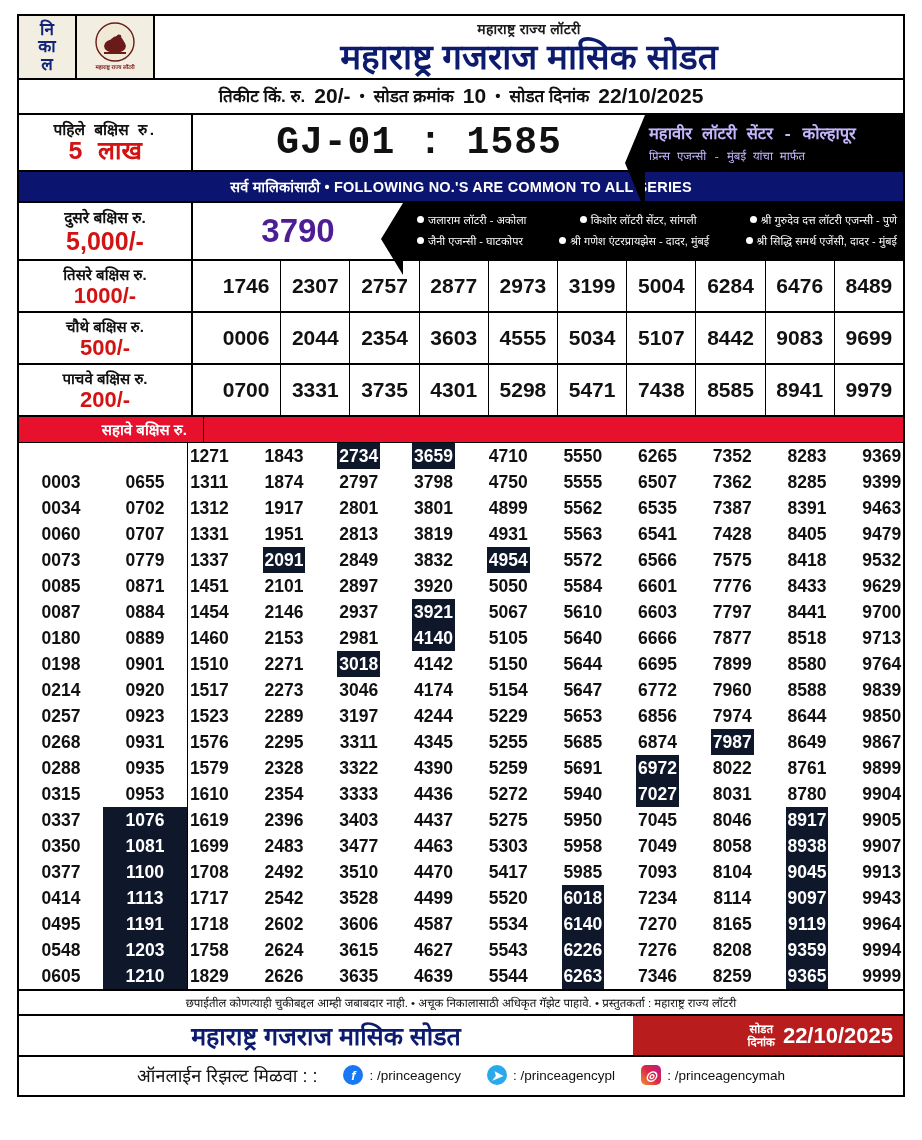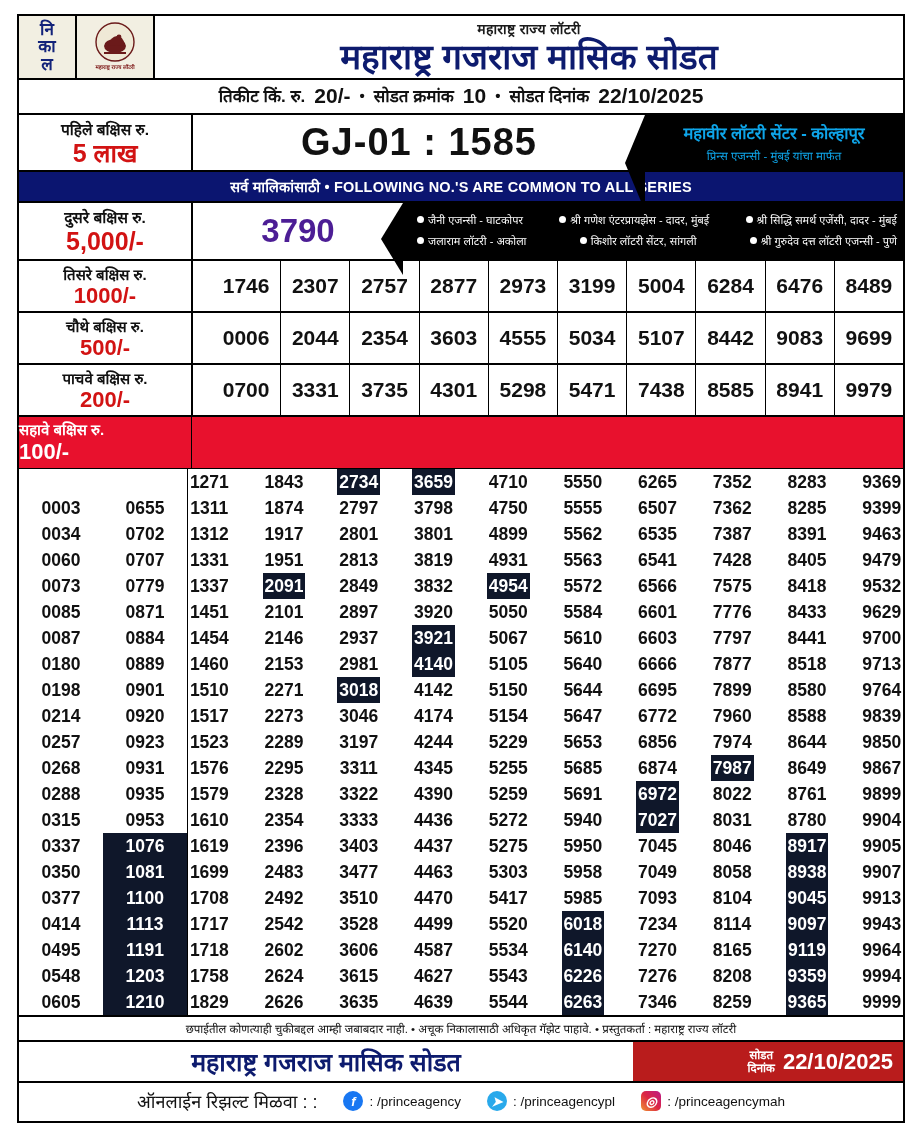--- a/index.html
+++ b/index.html
@@ -16,26 +16,26 @@
   .emblem-cap{font-size:5.5px;color:#7a1212;font-weight:bold;margin-top:1px;}
   .hdr-mid{flex:1;text-align:center;padding:3px 0 2px 0;}
   .hdr-sub{font-size:14px;font-weight:bold;color:#1b1b1b;letter-spacing:.3px;}
   .hdr-title{font-size:35px;font-weight:bold;color:#0d1b6e;line-height:1.05;margin-top:1px;}
 
   .infobar{display:flex;justify-content:center;align-items:center;gap:9px;border-bottom:2px solid #000;padding:4px 0 5px 0;font-size:17px;font-weight:bold;color:#111;}
   .infobar .big{font-size:21px;}
   .dotsep{font-size:15px;}
 
   
-  .row1{display:flex;border-bottom:2px solid #000;align-items:stretch;}
+  .row1{display:flex;border-bottom:2px solid #000;align-items:stretch;font-family:Liberation Mono, monospace;}
   .c-label{width:168px;border-right:2px solid #000;text-align:center;padding:3px 2px 4px 2px;}
   .c-label .l1{font-size:15.5px;font-weight:bold;color:#111;}
   .c-label .l2{font-size:25px;font-weight:bold;color:#d21313;line-height:1.05;}
   .c-num{flex:1;display:flex;align-items:center;justify-content:center;font-size:38px;font-weight:bold;letter-spacing:1px;color:#111;}
-  .c-agency{width:250px;background:#000;color:#0ea5e9;text-align:center;padding:6px 4px;position:relative;}
+  .c-agency{width:250px;background:#000;color:#c4b5fd;padding:6px 4px;position:relative;}
   .c-agency:before{content:"";position:absolute;left:-20px;top:0;border-top:48px solid transparent;border-bottom:48px solid transparent;border-right:20px solid #000;}
   .ag1{font-size:16.5px;font-weight:bold;}
   .ag2{font-size:11.5px;margin-top:4px;}
 
   .bluebar{background:#0b1570;color:#fff;text-align:center;font-size:14.5px;font-weight:bold;padding:4px 0 5px 0;border-bottom:2px solid #000;letter-spacing:.2px;}
 
   
   .row2{display:flex;border-bottom:2px solid #000;align-items:stretch;}
   .r2-num{width:210px;border-right:0;display:flex;align-items:center;justify-content:center;font-size:33px;font-weight:bold;color:#4c1d95;}
   .r2-black{flex:1;background:#000;color:#fff;position:relative;padding:7px 6px 7px 14px;}
@@ -48,21 +48,21 @@
   .prow{display:flex;border-bottom:2px solid #000;align-items:stretch;}
   .prow .c-label{width:168px;}
   .prow .c-label .l1{font-size:15px;}
   .prow .c-label .l2{font-size:22px;}
   .nums{flex:1;display:flex;}
   .nums div{flex:1;border-left:1px solid #000;display:flex;align-items:center;justify-content:center;font-size:21px;font-weight:bold;color:#111;padding:4px 0;}
   .nums div:first-child{border-left:0;padding-left:19px;}
 
   
   .red{background:#e8112d;color:#fff;display:flex;border-bottom:1px solid #000;}
-  .red-l{width:168px;border-right:1px solid #000;text-align:left;padding:2px 4px 3px 0;}
+  .red-l{width:168px;border-right:1px solid #000;text-align:right;padding:2px 16px 3px 0;}
   .red-l .l1{font-size:15px;font-weight:bold;}
   .red-l .l2{font-size:22px;font-weight:bold;}
   .red-r{flex:1;display:flex;align-items:center;justify-content:center;font-size:20px;font-weight:bold;}
 
   .grid6{display:flex;}
   .g-left{width:168px;border-right:1px solid #000;}
   .g-left .cellrow{display:flex;}
   .g-left .cellrow div{flex:1;}
   .g-right{flex:1;}
   .gr-row{display:flex;gap:32px;}
@@ -137,28 +137,28 @@
     <div class="bluebar">सर्व मालिकांसाठी   •   FOLLOWING NO.'S ARE COMMON TO ALL SERIES</div>
 
     <div class="row2">
       <div class="c-label">
         <div class="l1">दुसरे बक्षिस रु.</div>
         <div class="l2">5,000/-</div>
       </div>
       <div class="r2-num">3790</div>
       <div class="r2-black">
         <div class="agrow">
+          <span><i class="bullet"></i><span>जलाराम लॉटरी - अकोला</span></span>
+          <span><i class="bullet"></i><span>किशोर लॉटरी सेंटर, सांगली</span></span>
+          <span><i class="bullet"></i><span>श्री गुरुदेव दत्त लॉटरी एजन्सी - पुणे</span></span>
+        </div>
+        <div class="agrow">
           <span><i class="bullet"></i><span>जैनी एजन्सी - घाटकोपर</span></span>
           <span><i class="bullet"></i><span>श्री गणेश एंटरप्रायझेस - दादर, मुंबई</span></span>
           <span><i class="bullet"></i><span>श्री सिद्धि समर्थ एजेंसी, दादर - मुंबई</span></span>
-        </div>
-        <div class="agrow">
-          <span><i class="bullet"></i><span>जलाराम लॉटरी - अकोला</span></span>
-          <span><i class="bullet"></i><span>किशोर लॉटरी सेंटर, सांगली</span></span>
-          <span><i class="bullet"></i><span>श्री गुरुदेव दत्त लॉटरी एजन्सी - पुणे</span></span>
         </div>
       </div>
     </div>
 
     <div class="prow">
       <div class="c-label">
         <div class="l1">तिसरे बक्षिस रु.</div>
         <div class="l2">1000/-</div>
       </div>
       <div class="nums">
@@ -209,21 +209,20 @@
         <div>7438</div>
         <div>8585</div>
         <div>8941</div>
         <div>9979</div>
       </div>
     </div>
 
     <div class="red">
       <div class="red-l">
         <div class="l1">सहावे बक्षिस रु.</div>
-        <div class="l2">100/-</div>
       </div>
     </div>
 
     <div class="grid6">
       <div class="g-left" id="grid-left">
           <div class="cellrow">
             <div class="cell empty">&nbsp;</div>
             <div class="cell empty">&nbsp;</div>
           </div>
           <div class="cellrow">

